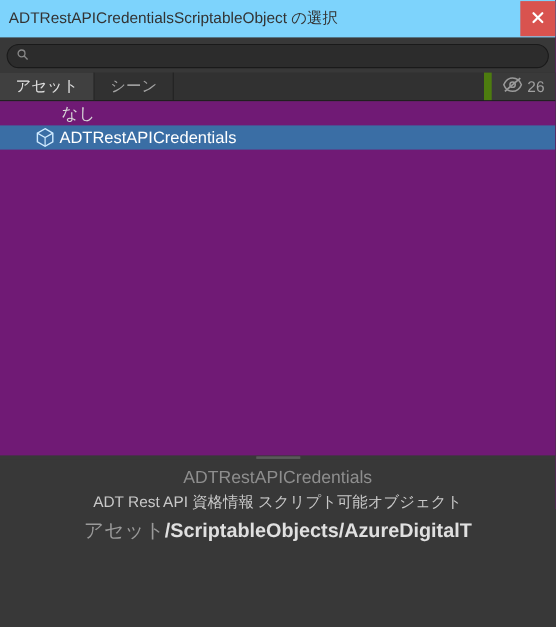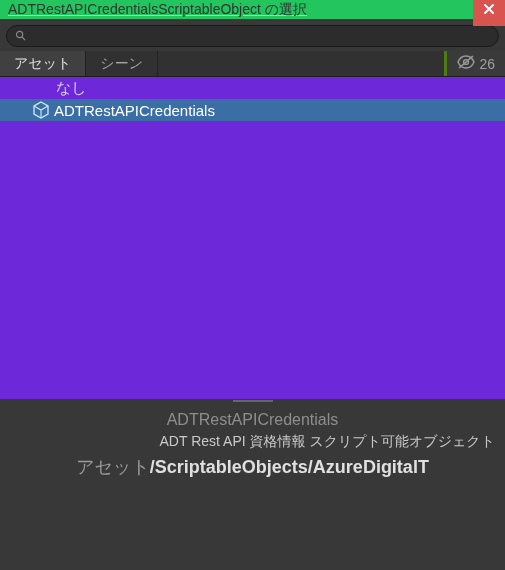--- a/index.html
+++ b/index.html
@@ -5,27 +5,26 @@
   * { margin: 0; padding: 0; box-sizing: border-box; }
   body {
     width: 505px;
     height: 570px;
     background: #383838;
     font-family: "Helvetica Neue", Arial, "Hiragino Kaku Gothic ProN", "Yu Gothic", Meiryo, sans-serif;
     color: #c4c4c4;
     overflow: hidden;
   }
   .header {
-    height: 19px;
-    background: #22c55e;
+    height: 34px;
+    background: #7dd3fc;
     display: flex;
     align-items: center;
     justify-content: space-between;
     padding-left: 8px;
-    text-decoration: underline;
   }
   .header-title {
     color: #333;
     font-size: 14px;
     white-space: nowrap;
   }
   .close-btn {
     width: 32px;
     height: 32px;
     background: #d9534f;
@@ -78,26 +77,26 @@
   }
   .tabs-spacer { flex: 1; }
   .hidden-count {
     display: flex;
     align-items: center;
     gap: 4px;
     padding: 0 10px;
     background: #3a3a3a;
     color: #a0a0a0;
     font-size: 14px;
-    border-left: 3px solid #4d7c0f;
+    border-left: 7px solid #4d7c0f;
     cursor: pointer;
   }
   .list-area {
     height: 322px;
-    background: #6d28d9;
+    background: #701a75;
     overflow: auto;
     position: relative;
   }
   .list-item {
     height: 22px;
     display: flex;
     align-items: center;
     padding-left: 32px;
     font-size: 15px;
     color: #d0d0d0;
@@ -139,21 +138,20 @@
   }
   .detail-name {
     color: #8e8e8e;
     font-size: 16px;
     margin-top: 2px;
   }
   .detail-desc {
     color: #c9c9c9;
     font-size: 14px;
     margin-top: 4px;
-    text-align: right;
   }
   .detail-path {
     color: #cfcfcf;
     font-size: 18px;
     margin-top: 4px;
   }
   .detail-path .pref { color: #9a9a9a; }
   .detail-path .strong { color: #e0e0e0; font-weight: 600; }
 </style>
 </head>

